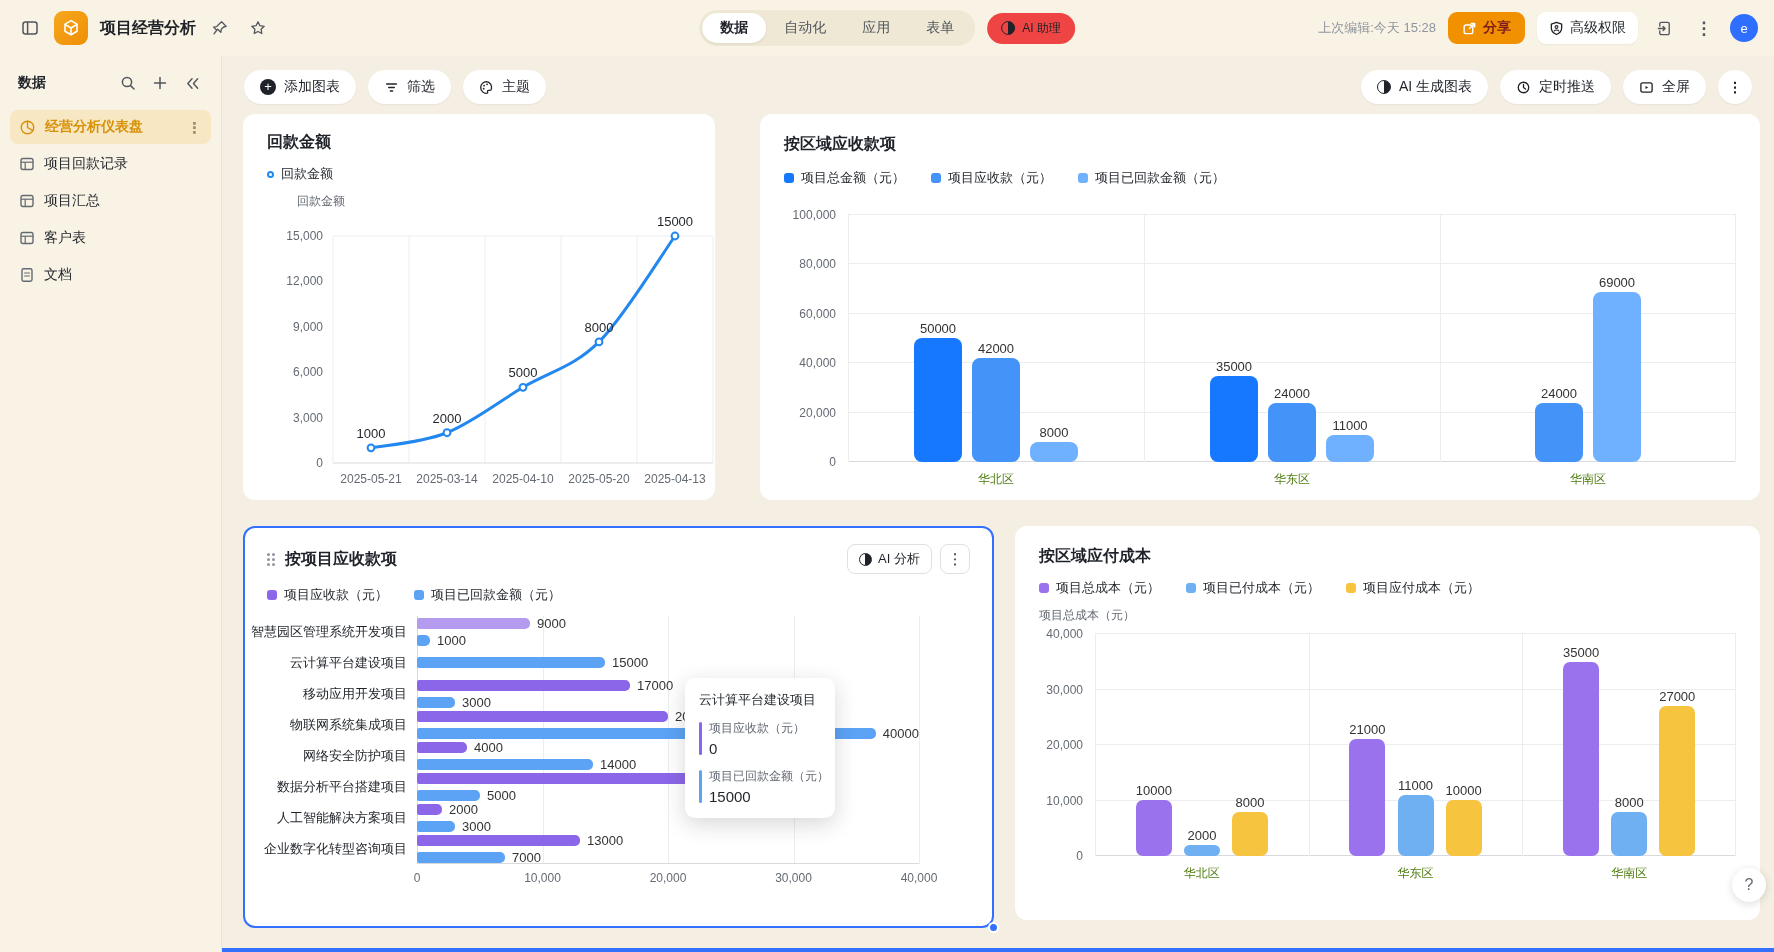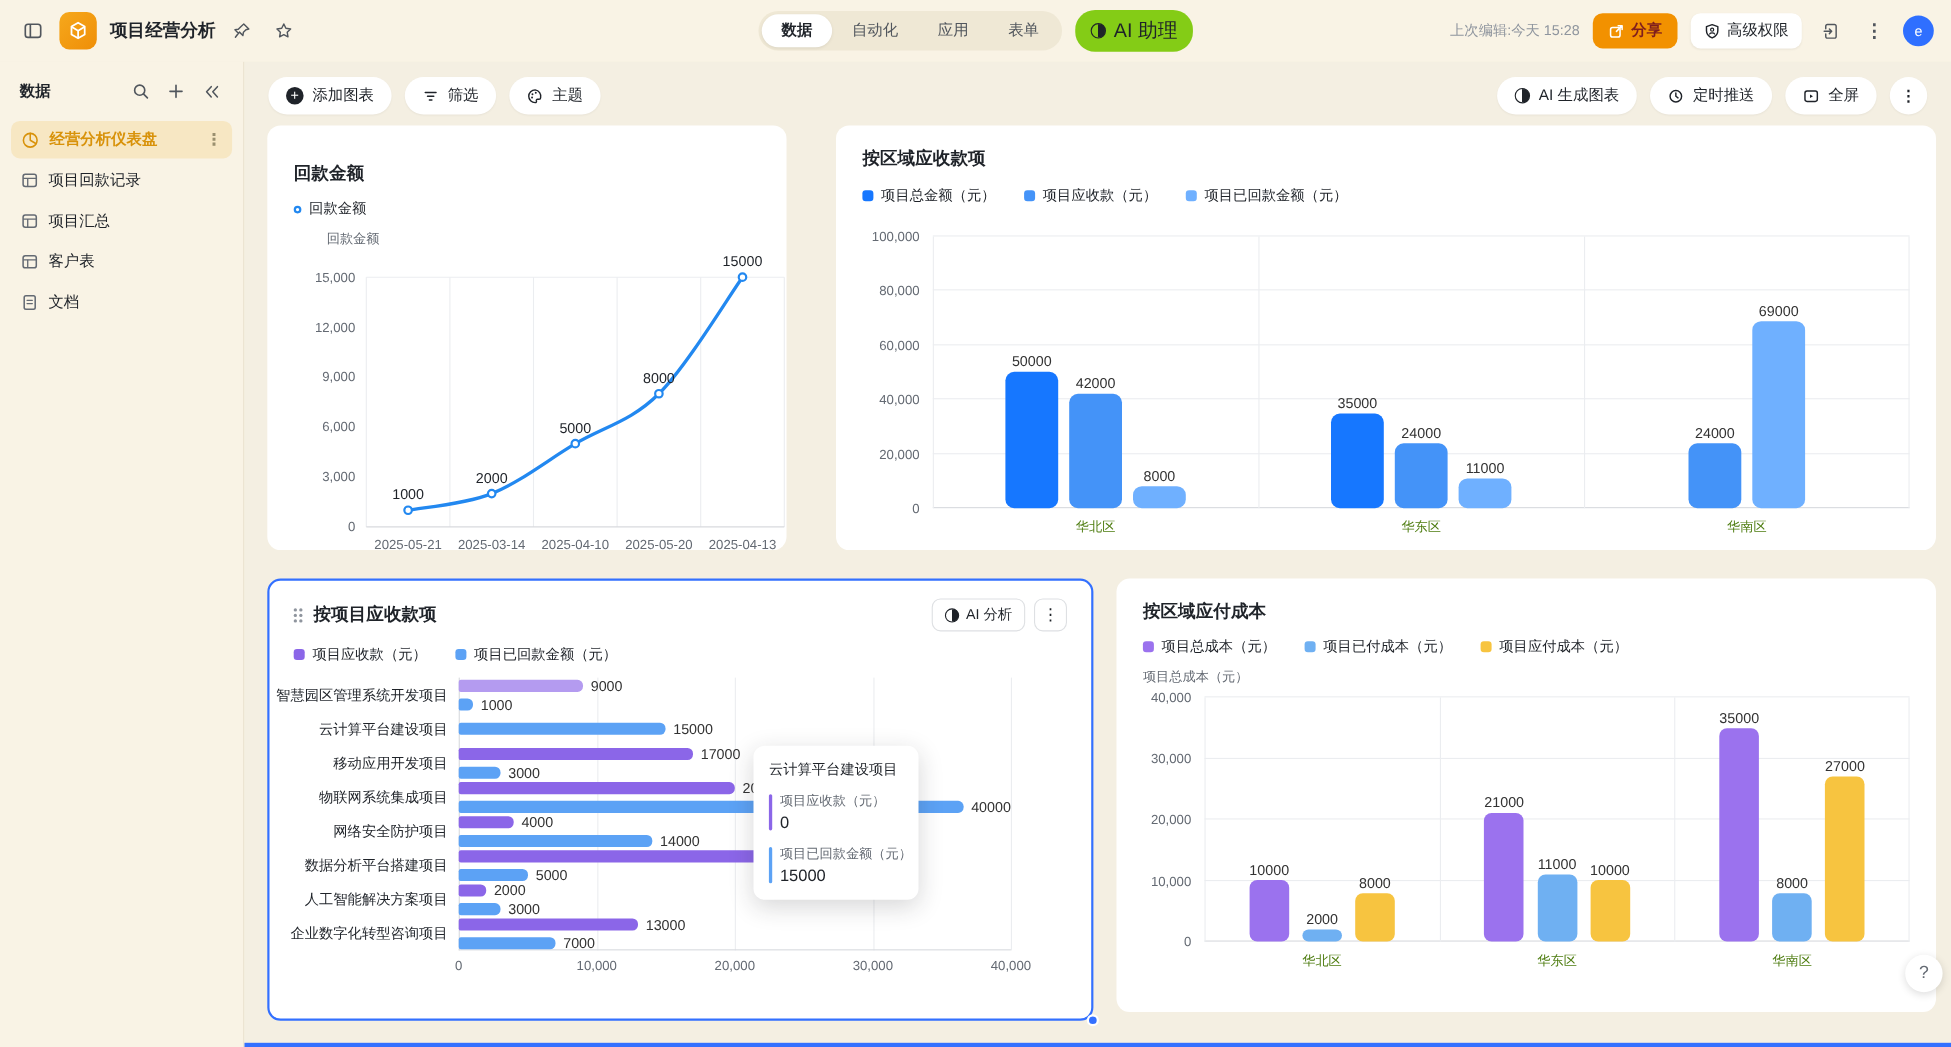--- a/index.html
+++ b/index.html
@@ -8,21 +8,21 @@
 
 .topbar{position:absolute;top:0;left:0;width:100%;height:56px;background:#f9f3e5;display:flex;align-items:center;padding:0 16px;z-index:20}
 .tb-left{display:flex;align-items:center;gap:10px}
 .icon-btn{width:28px;height:28px;display:flex;align-items:center;justify-content:center;color:#51565d;border-radius:6px;cursor:pointer;background:none;border:none}
 .app-icon{width:34px;height:34px;border-radius:9px;background:linear-gradient(135deg,#f6a81c,#ef8e07);display:flex;align-items:center;justify-content:center}
 .doc-title{font-size:16px;font-weight:700;margin-left:2px}
 .tabs-wrap{position:absolute;left:50%;top:50%;transform:translate(-50%,-50%);display:flex;align-items:center;gap:12px}
 .tab-group{display:flex;background:#efe8d5;border-radius:18px;padding:3px}
 .tab{padding:6px 18px;font-size:14px;color:#51565d;border-radius:15px;cursor:pointer;white-space:nowrap}
 .tab.active{background:#fff;color:#1f2329;font-weight:700;box-shadow:0 1px 3px rgba(0,0,0,.08)}
-.ai-pill{display:flex;align-items:center;gap:7px;background:#84cc16;border-radius:18px;padding:7px 14px;font-size:18px;color:#1f2329;cursor:pointer}
+.ai-pill{display:flex;align-items:center;gap:7px;background:#ef4444;border-radius:18px;padding:7px 14px;font-size:12px;color:#1f2329;cursor:pointer}
 .ai-dot{width:14px;height:14px;border-radius:50%;border:1.6px solid #1f2329;background:linear-gradient(to right,transparent 50%,#1f2329 50%);display:inline-block}
 .tb-right{margin-left:auto;display:flex;align-items:center;gap:12px}
 .last-edited{color:#8f959e;font-size:13px;white-space:nowrap}
 .share-btn{background:#f29100;color:#7f1d1d;font-size:14px;font-weight:700;border:none;border-radius:9px;height:32px;padding:0 14px;display:flex;align-items:center;gap:6px;cursor:pointer}
 .perm-btn{background:#fff;border:none;border-radius:9px;height:32px;padding:0 12px;font-size:14px;color:#1f2329;display:flex;align-items:center;gap:6px;box-shadow:0 1px 2px rgba(0,0,0,.05);cursor:pointer}
 .avatar{width:28px;height:28px;border-radius:50%;background:#2f6fff;color:#fff;font-size:13px;display:flex;align-items:center;justify-content:center;cursor:pointer}
 
 .sidebar{position:absolute;top:56px;left:0;width:222px;bottom:0;background:#f9f3e5;border-right:1px solid #eae3d0;padding:16px 10px;z-index:10}
 .sb-head{display:flex;align-items:center;gap:10px;padding:0 8px;margin-bottom:16px}
 .sb-title{font-size:14px;font-weight:700;flex:1}
@@ -34,21 +34,21 @@
 .add-import{position:absolute;left:12px;right:12px;bottom:14px;height:36px;border-radius:18px;background:#fff;border:1px solid #ece4d0;font-size:14px;color:#1f2329;display:flex;align-items:center;justify-content:center;gap:7px;box-shadow:0 1px 2px rgba(0,0,0,.05);cursor:pointer}
 
 .main{position:absolute;left:222px;top:56px;right:0;bottom:0;background:#f4efe2}
 .mt-bar{position:absolute;top:14px;left:22px;right:22px;display:flex;align-items:center;z-index:5}
 .tool-btn{height:34px;border-radius:17px;background:#fff;border:none;box-shadow:0 1px 2px rgba(0,0,0,.05);display:flex;align-items:center;gap:8px;padding:0 16px;font-size:14px;color:#1f2329;margin-right:12px;cursor:pointer;white-space:nowrap}
 .tool-btn.circle{width:34px;padding:0;justify-content:center;margin-right:0}
 .spacer{flex:1}
 .plus-circle{width:16px;height:16px;border-radius:50%;background:#1f2329;color:#fff;font-size:13px;line-height:16px;text-align:center;display:inline-block}
 
 .card{position:absolute;background:#fff;border-radius:12px;padding:20px 24px}
-#card1{left:21px;top:58px;width:472px;height:386px;padding-top:34px}
+#card1{left:21px;top:58px;width:472px;height:386px;padding-top:18px}
 #card2{left:538px;top:58px;width:1000px;height:386px}
 #card3{left:21px;top:470px;width:751px;height:402px;border:2px solid #3370ff;padding:16px 22px}
 #card4{left:793px;top:470px;width:745px;height:394px}
 .card-title{font-size:16px;font-weight:700;color:#1f2329}
 .card-head{display:flex;align-items:center;gap:8px}
 .head-btns{margin-left:auto;display:flex;align-items:center;gap:8px}
 .ai-an-btn{display:flex;align-items:center;gap:6px;background:#fff;border:1px solid #dee0e3;border-radius:8px;height:30px;padding:0 11px;font-size:13px;color:#1f2329;cursor:pointer}
 .more-btn{width:30px;height:30px;border:1px solid #dee0e3;border-radius:8px;background:#fff;font-size:15px;color:#1f2329;cursor:pointer;display:flex;align-items:center;justify-content:center}
 .drag-handle{display:grid;grid-template-columns:repeat(2,3px);grid-auto-rows:3px;gap:2px;margin-right:2px;cursor:grab}
 .drag-handle i{width:3px;height:3px;border-radius:50%;background:#8f959e}

